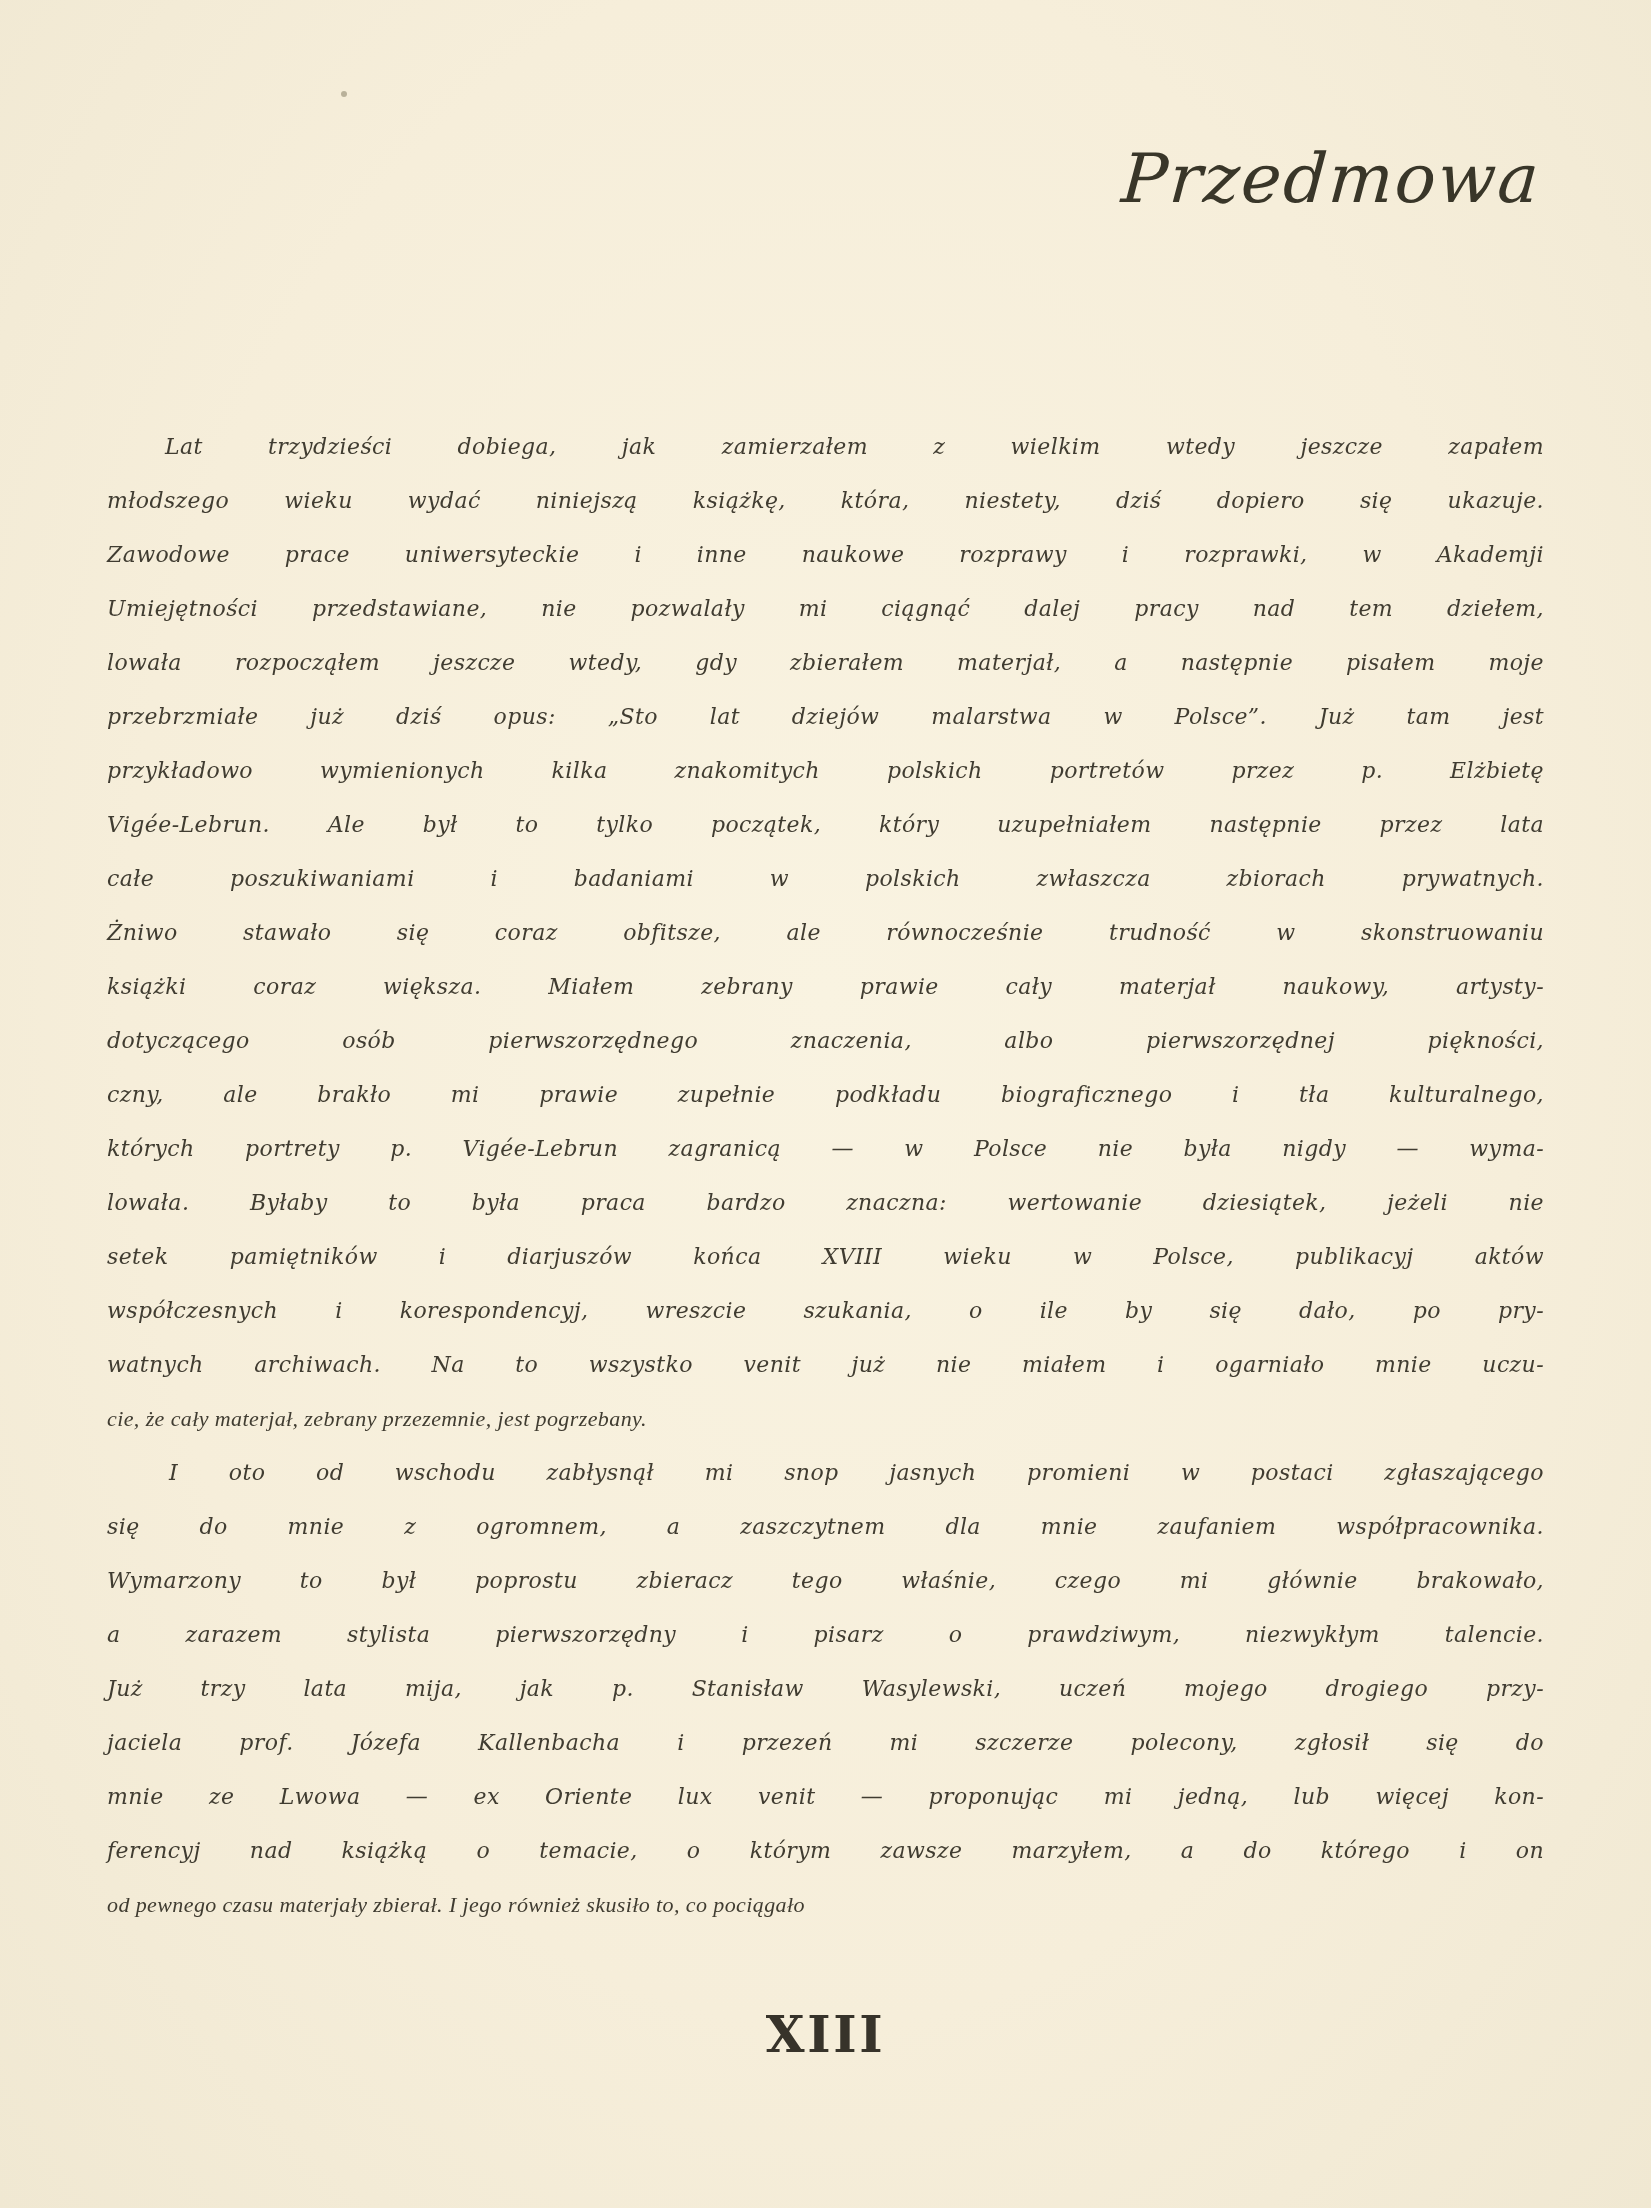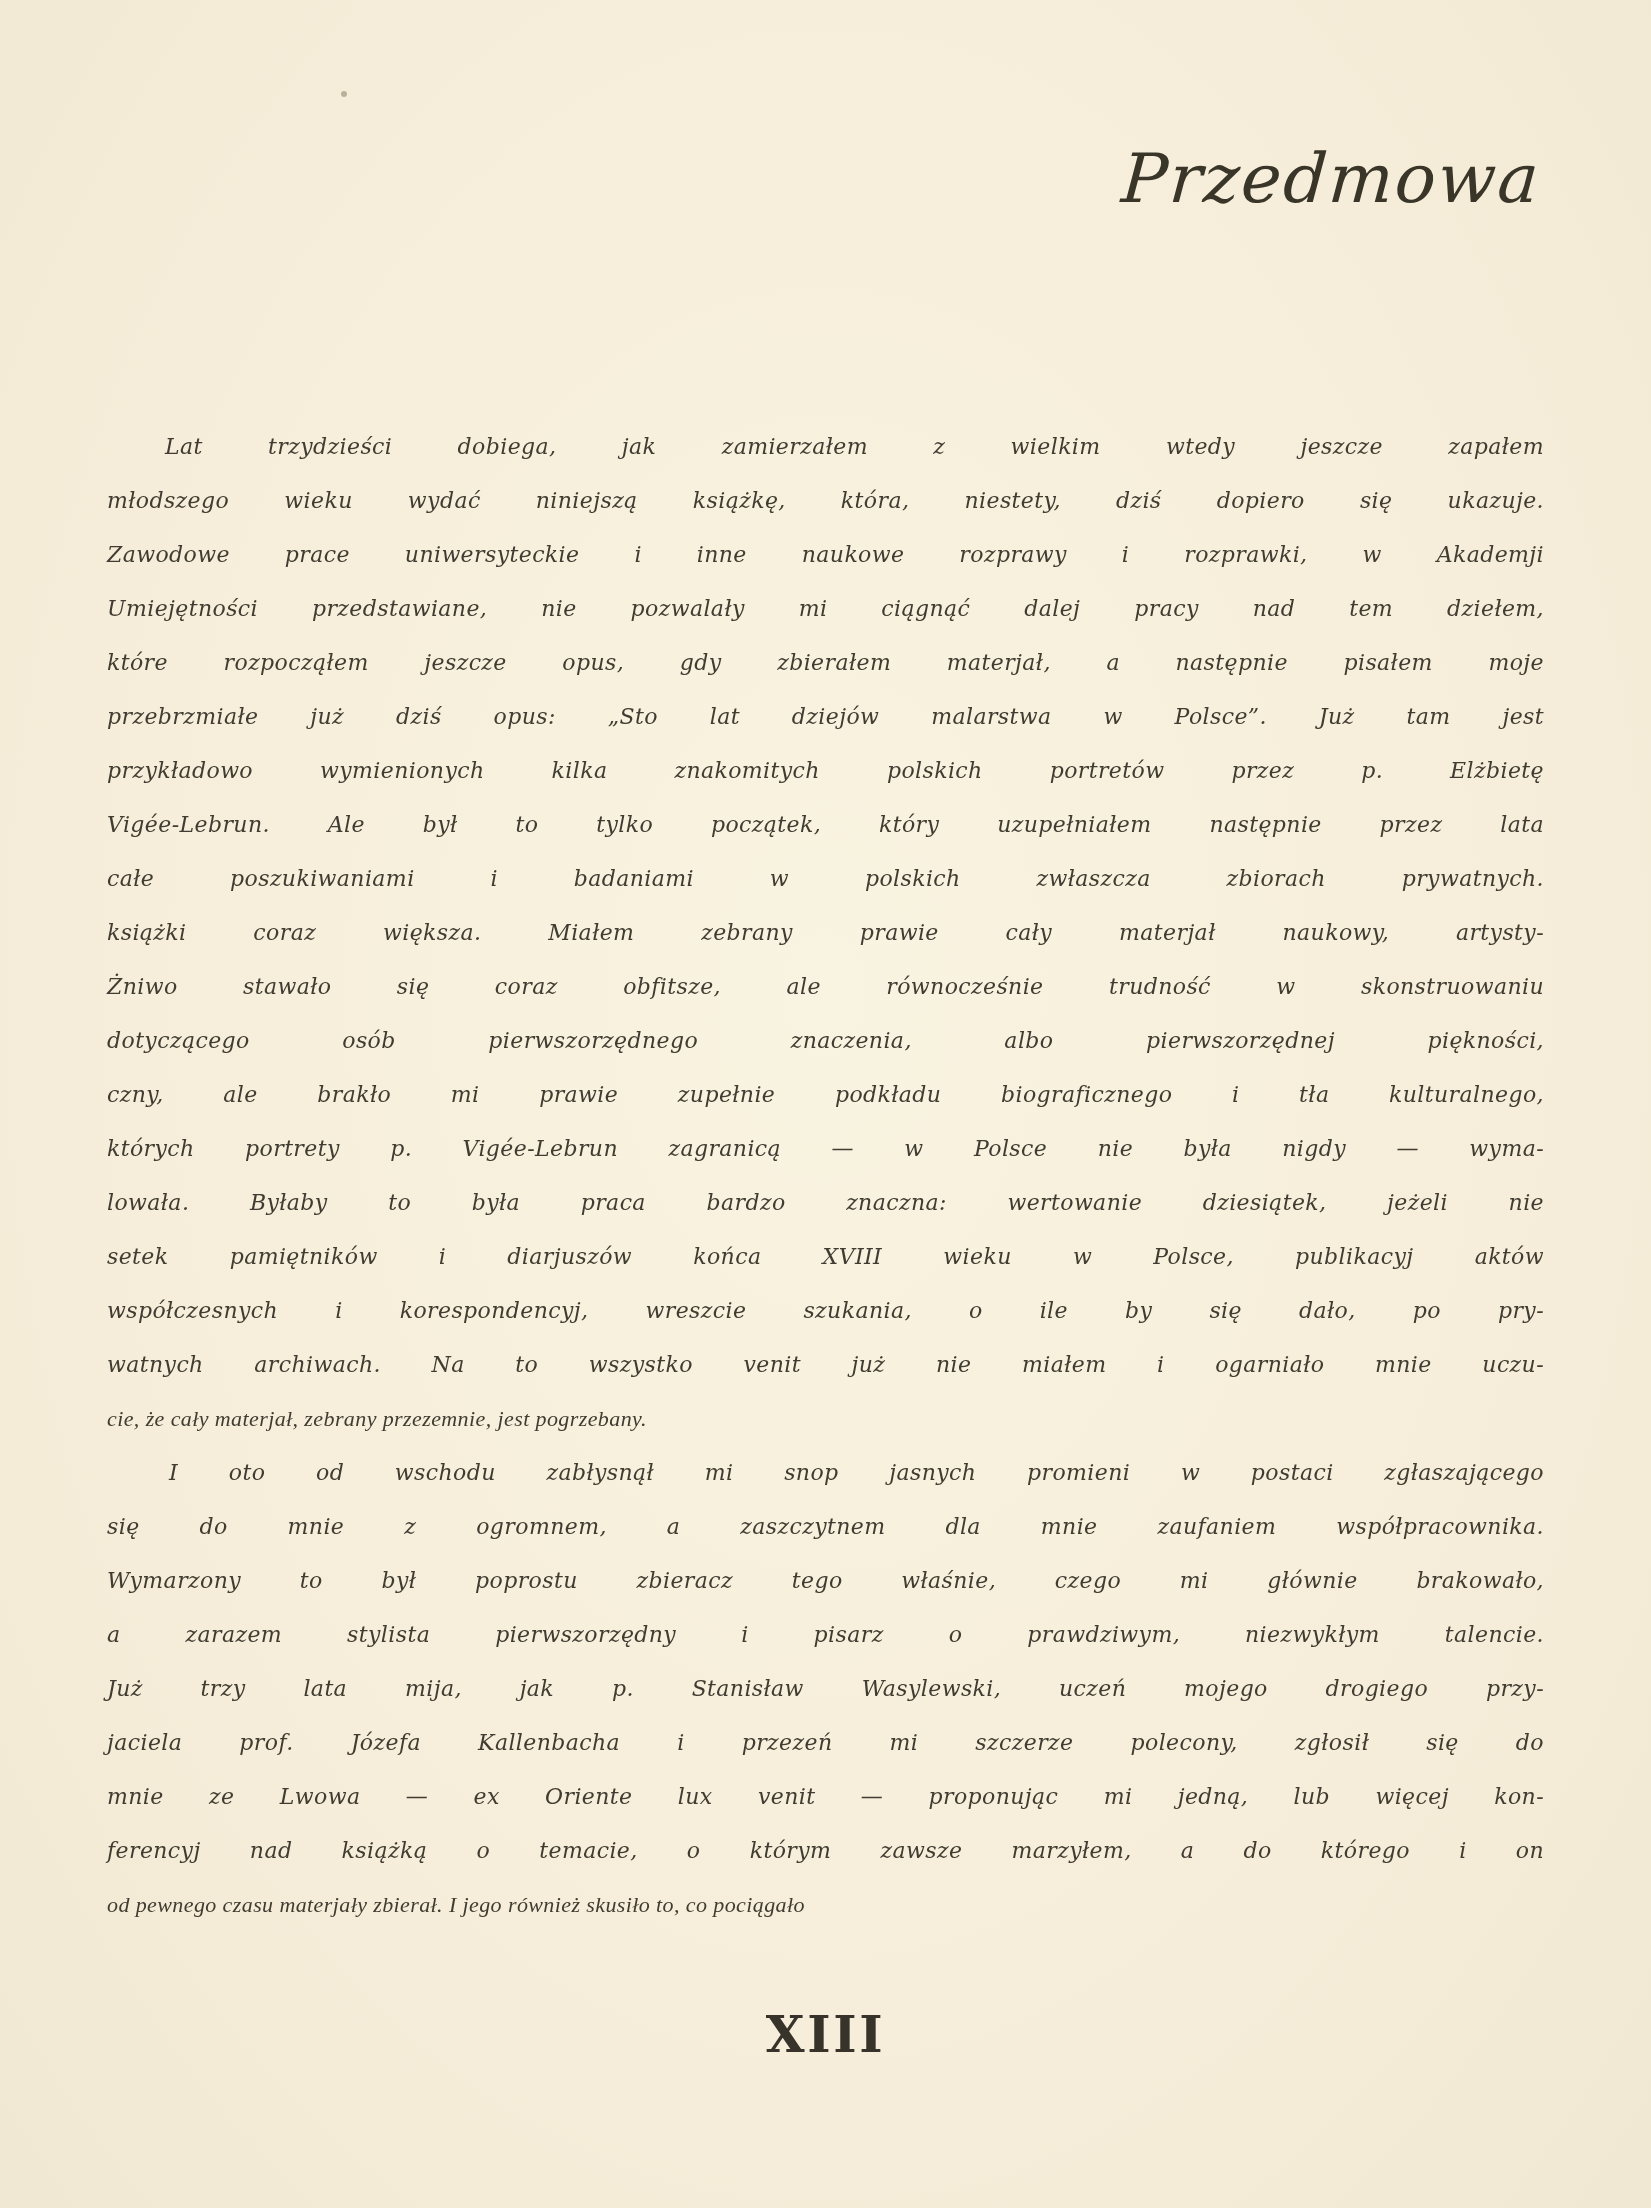--- a/index.html
+++ b/index.html
@@ -81,27 +81,27 @@
   <div class="speck"></div>
 
   <h1 class="title">Przedmowa</h1>
 
   <div class="body-text">
     <div class="paragraph para-1">
         <div class="line">Lat trzydzieści dobiega, jak zamierzałem z wielkim wtedy jeszcze zapałem</div>
         <div class="line">młodszego wieku wydać niniejszą książkę, która, niestety, dziś dopiero się ukazuje.</div>
         <div class="line">Zawodowe prace uniwersyteckie i inne naukowe rozprawy i rozprawki, w Akademji</div>
         <div class="line">Umiejętności przedstawiane, nie pozwalały mi ciągnąć dalej pracy nad tem dziełem,</div>
-        <div class="line">które rozpocząłem jeszcze opus, gdy zbierałem materjał, a następnie pisałem moje</div>
+        <div class="line">lowała rozpocząłem jeszcze wtedy, gdy zbierałem materjał, a następnie pisałem moje</div>
         <div class="line">przebrzmiałe już dziś opus: „Sto lat dziejów malarstwa w Polsce”.  Już tam jest</div>
         <div class="line">przykładowo wymienionych kilka znakomitych polskich portretów przez p. Elżbietę</div>
         <div class="line">Vigée-Lebrun.  Ale był to tylko początek, który uzupełniałem następnie przez lata</div>
         <div class="line">całe poszukiwaniami i badaniami w polskich zwłaszcza zbiorach prywatnych.</div>
+        <div class="line">Żniwo stawało się coraz obfitsze, ale równocześnie trudność w skonstruowaniu</div>
         <div class="line">książki coraz większa.  Miałem zebrany prawie cały materjał naukowy, artysty-</div>
-        <div class="line">Żniwo stawało się coraz obfitsze, ale równocześnie trudność w skonstruowaniu</div>
         <div class="line">dotyczącego osób pierwszorzędnego znaczenia, albo pierwszorzędnej piękności,</div>
         <div class="line">czny, ale brakło mi prawie zupełnie podkładu biograficznego i tła kulturalnego,</div>
         <div class="line">których portrety p. Vigée-Lebrun zagranicą — w Polsce nie była nigdy — wyma-</div>
         <div class="line">lowała. Byłaby to była praca bardzo znaczna: wertowanie dziesiątek, jeżeli nie</div>
         <div class="line">setek pamiętników i diarjuszów końca XVIII wieku w Polsce, publikacyj aktów</div>
         <div class="line">współczesnych i korespondencyj, wreszcie szukania, o ile by się dało, po pry-</div>
         <div class="line">watnych archiwach. Na to wszystko venit już nie miałem i ogarniało mnie uczu-</div>
         <div class="line">cie, że cały materjał, zebrany przezemnie, jest pogrzebany.</div>
       </div>
     <div class="paragraph para-2">

